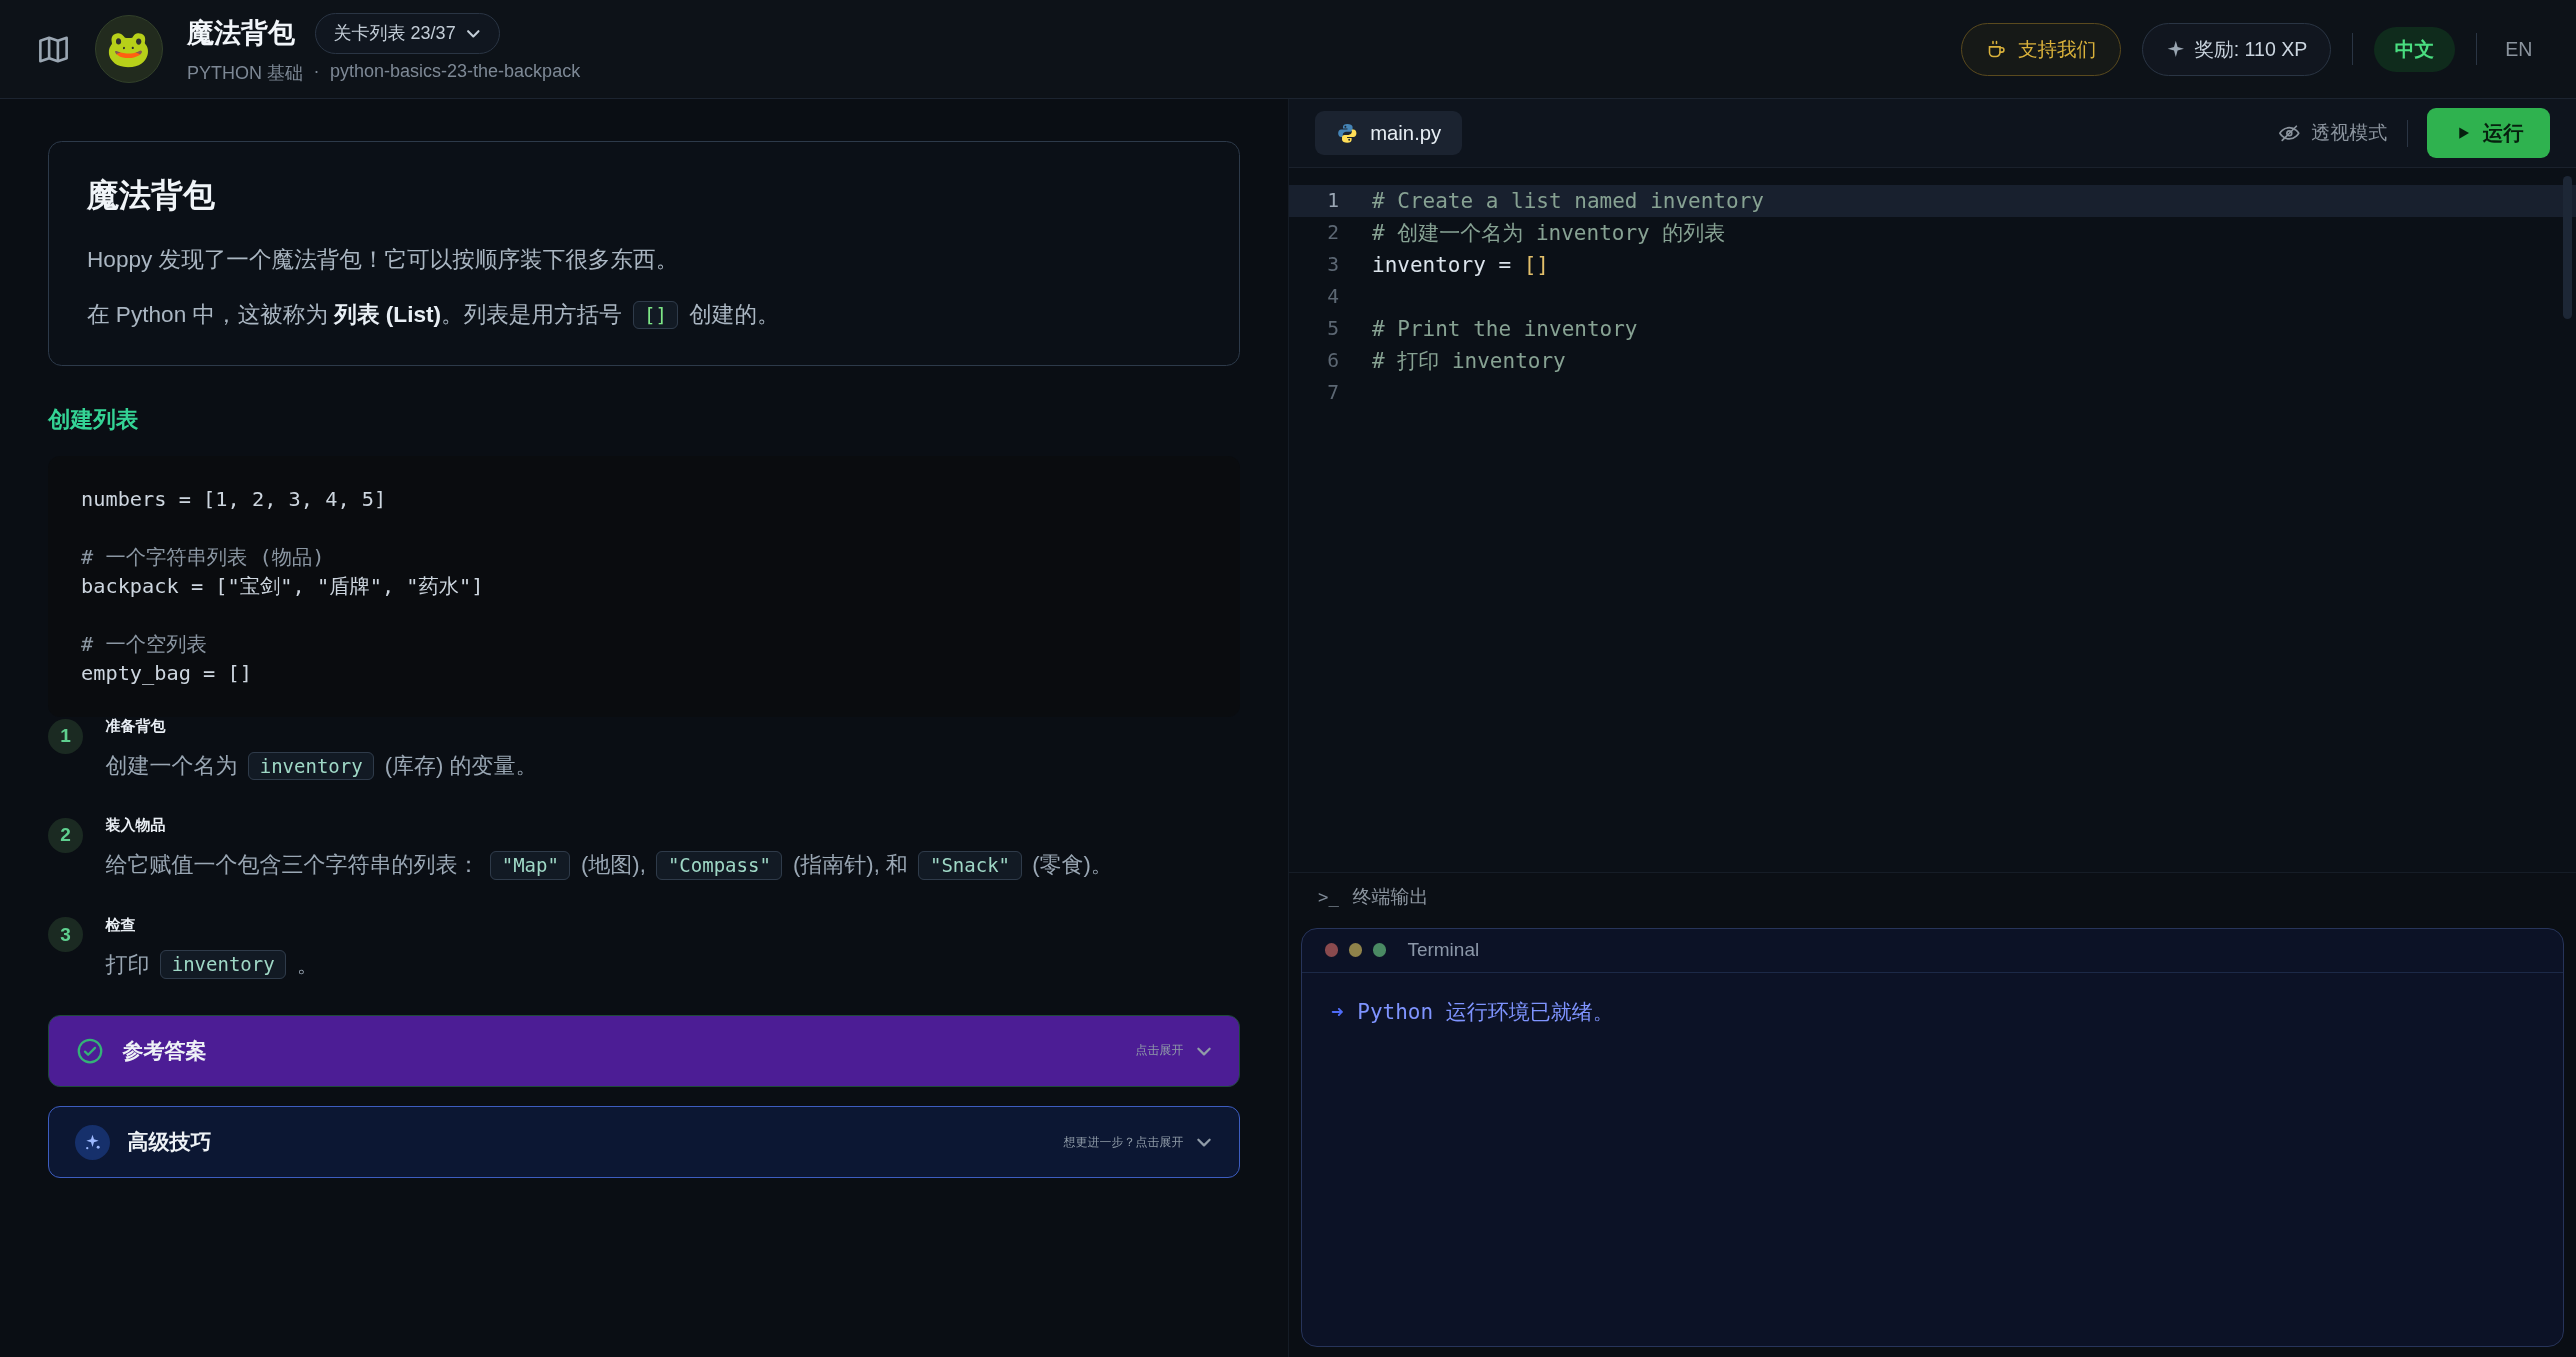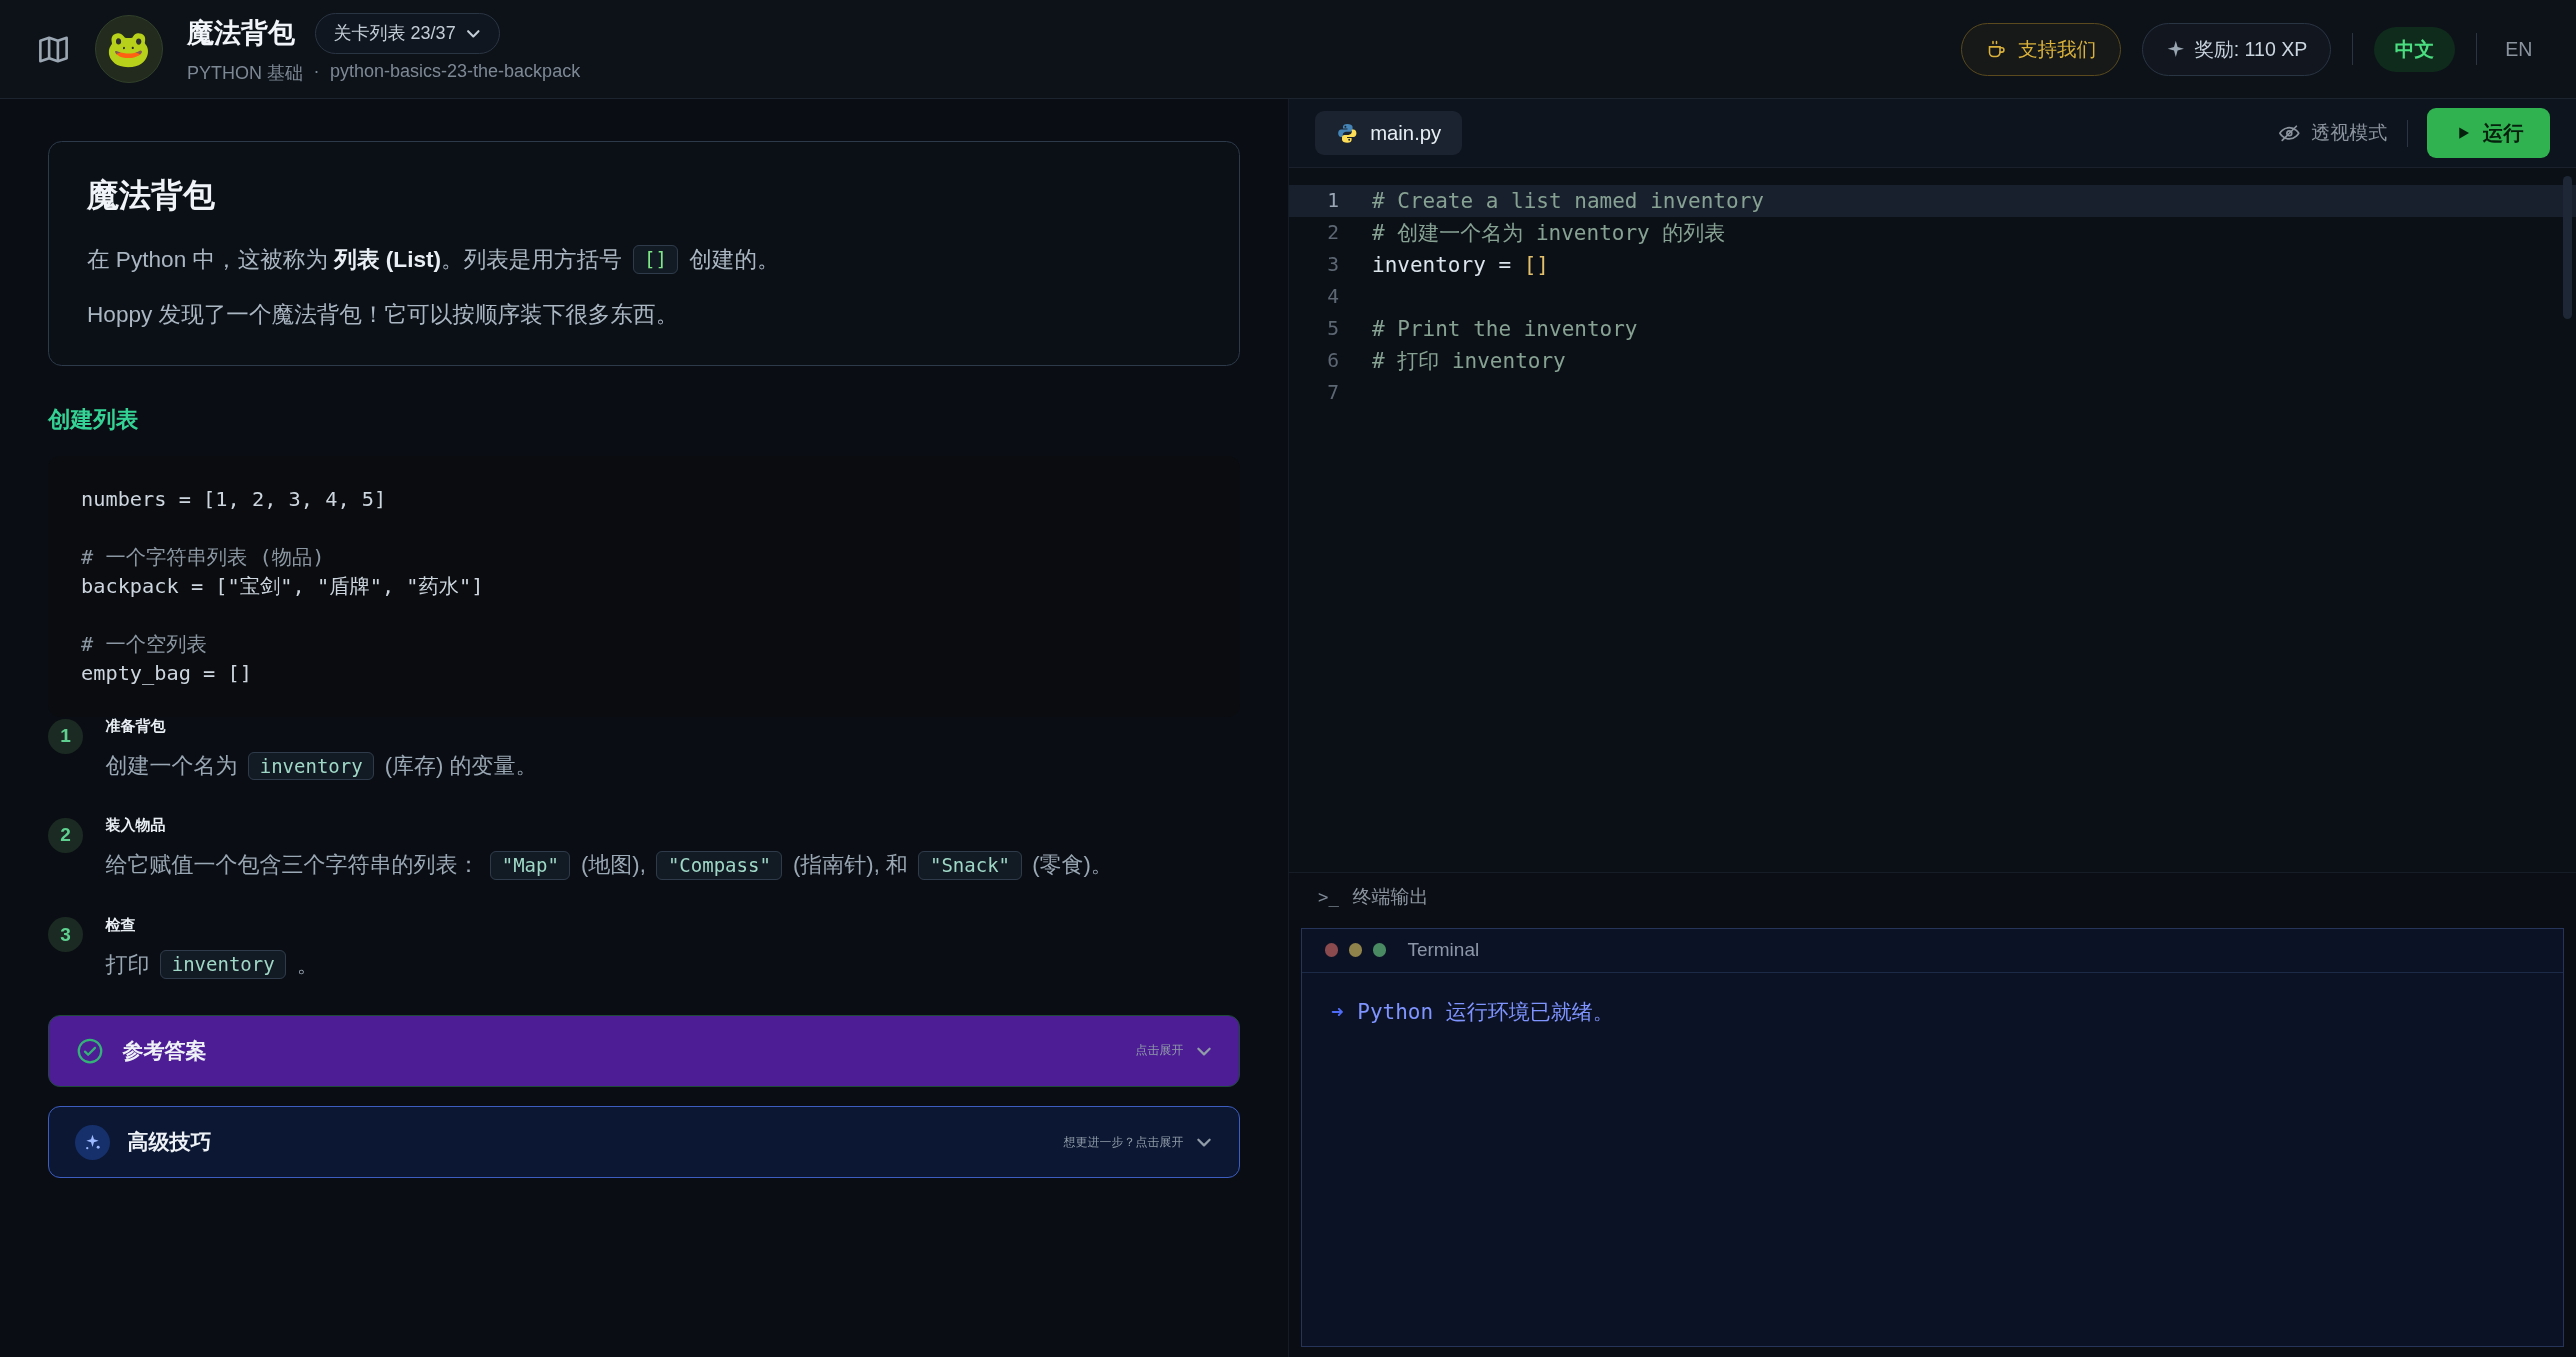--- a/index.html
+++ b/index.html
@@ -101,21 +101,21 @@
   .tok-bracket { color:var(--bracket-yellow,#e3c06b); }
   .scroll-thumb { position:absolute; right:3.8px; top:7.5px; width:9px; height:143px;
                   background:#1d2736; border-radius:4.5px; cursor:pointer; }
 
   .output-bar { height:48px; flex:none; background:#0b0f15; border-top:0.8px solid #161d27;
                 display:flex; align-items:center; gap:13.6px; padding:0 29px; color:#8b949e;
                 font-size:19px; cursor:pointer; }
   .prompt-glyph { font-family:"DejaVu Sans Mono", monospace; font-size:17.3px; color:#7d8895; }
 
   .terminal { flex:none; height:419px; margin:7.5px 12px 10.5px 12px; background:#0c1226;
-              border:0.8px solid #27345a; border-radius:0; display:flex; flex-direction:column; overflow:hidden; }
+              border:0.8px solid #27345a; border-radius:16px; display:flex; flex-direction:column; overflow:hidden; }
   .term-header { height:44px; flex:none; display:flex; align-items:center; gap:10.5px; padding:0 22.6px;
                  border-bottom:0.8px solid #1c2947; }
   .dot { width:13.6px; height:13.6px; border-radius:50%; }
   .dot.r { background:#8a4a4e; } .dot.y { background:#8f824a; } .dot.g { background:#4a8a63; }
   .term-title { margin-left:10.5px; color:#8b97a8; font-size:19px; }
   .term-body { padding:25.6px 29px; font-family:"DejaVu Sans Mono", monospace; font-size:21px;
                color:var(--terminal-text,#7f94ff); }
   .term-arrow { color:#4f6cf7; margin-right:13.6px; font-weight:bold; }
 </style>
 </head>
@@ -167,22 +167,22 @@
     <span class="vdiv"></span>
     <button class="lang-en">EN</button>
   </div>
 </header>
 
 <div class="main">
 
   <section class="left-panel">
     <div class="intro-card">
       <div class="intro-title">魔法背包</div>
+      <p>Hoppy 发现了一个魔法背包！它可以按顺序装下很多东西。</p>
       <p><span>在 Python 中，这被称为 </span><strong>列表 (List)</strong><span>。列表是用方括号 </span><span class="chip green">[]</span><span> 创建的。</span></p>
-      <p>Hoppy 发现了一个魔法背包！它可以按顺序装下很多东西。</p>
     </div>
 
     <div class="section-h create">创建列表</div>
 
     <div class="example-block" id="example-code">
         <div class="ex-line">numbers = [1, 2, 3, 4, 5]</div>
         <div class="ex-line">&nbsp;</div>
         <div class="ex-line comment"># 一个字符串列表 (物品)</div>
         <div class="ex-line">backpack = ["宝剑", "盾牌", "药水"]</div>
         <div class="ex-line">&nbsp;</div>

